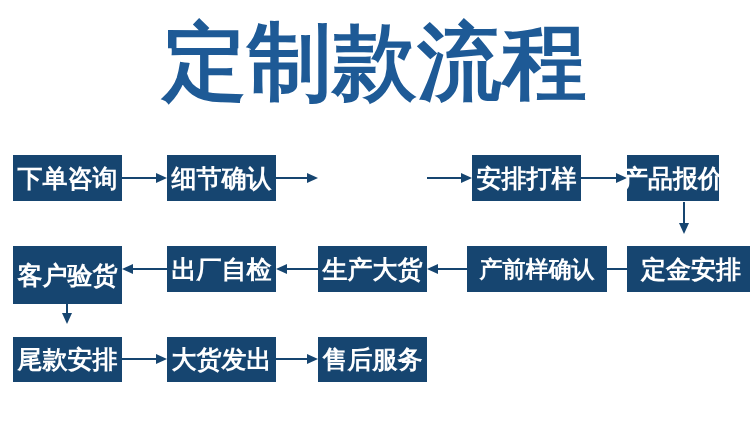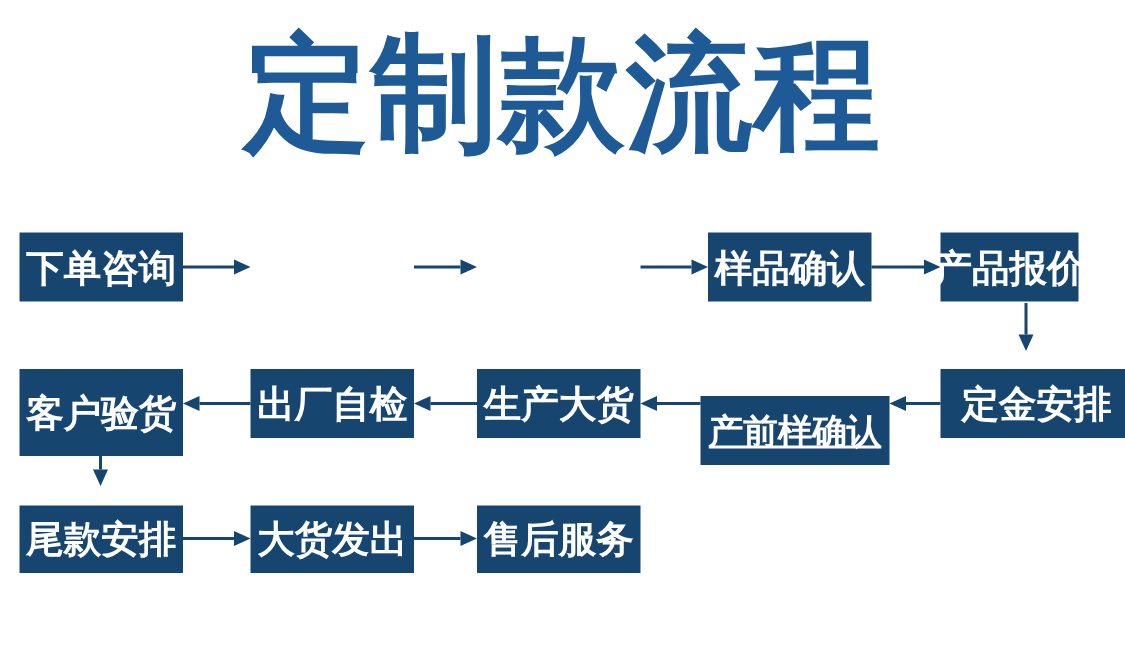--- a/index.html
+++ b/index.html
@@ -67,46 +67,47 @@
 
 <div class="stage">
 
   <div class="title">定制款流程</div>
 
   <div class="box" style="left:13px;top:155px;width:109px;height:46px;">下单咨询</div>
   <div class="harrow right" style="left:122px;top:172px;width:45px;">
       <span class="shaft"></span>
       <span class="head"></span>
     </div>
+  <div class="box" style="left:167px;top:155px;width:109px;height:46px;">细节确认</div>
   <div class="harrow right" style="left:276px;top:172px;width:42px;">
       <span class="shaft"></span>
       <span class="head"></span>
     </div>
   <div class="harrow right" style="left:427px;top:172px;width:45px;">
       <span class="shaft"></span>
       <span class="head"></span>
     </div>
-  <div class="box" style="left:472px;top:155px;width:109px;height:46px;">样品确认</div>
+  <div class="box" style="left:472px;top:155px;width:109px;height:46px;">安排打样</div>
   <div class="harrow right" style="left:581px;top:172px;width:46px;">
       <span class="shaft"></span>
       <span class="head"></span>
     </div>
   <div class="box" style="left:627px;top:155px;width:92px;height:46px;">产品报价</div>
 
   <div class="varrow" style="left:678px;top:202px;height:32px;">
       <span class="shaft"></span>
       <span class="head"></span>
     </div>
 
   <div class="box" style="left:627px;top:246px;width:128px;height:46px;">定金安排</div>
   <div class="harrow left" style="left:593px;top:263px;width:34px;">
       <span class="head"></span>
       <span class="shaft"></span>
     </div>
-  <div class="box wide" style="left:467px;top:264px;width:126px;height:46px;text-decoration:underline;">产前样确认</div>
+  <div class="box wide" style="left:467px;top:246px;width:140px;height:46px;">产前样确认</div>
   <div class="harrow left" style="left:427px;top:263px;width:40px;">
       <span class="head"></span>
       <span class="shaft"></span>
     </div>
   <div class="box" style="left:318px;top:246px;width:109px;height:46px;">生产大货</div>
   <div class="harrow left" style="left:276px;top:263px;width:42px;">
       <span class="head"></span>
       <span class="shaft"></span>
     </div>
   <div class="box" style="left:167px;top:246px;width:109px;height:46px;">出厂自检</div>

